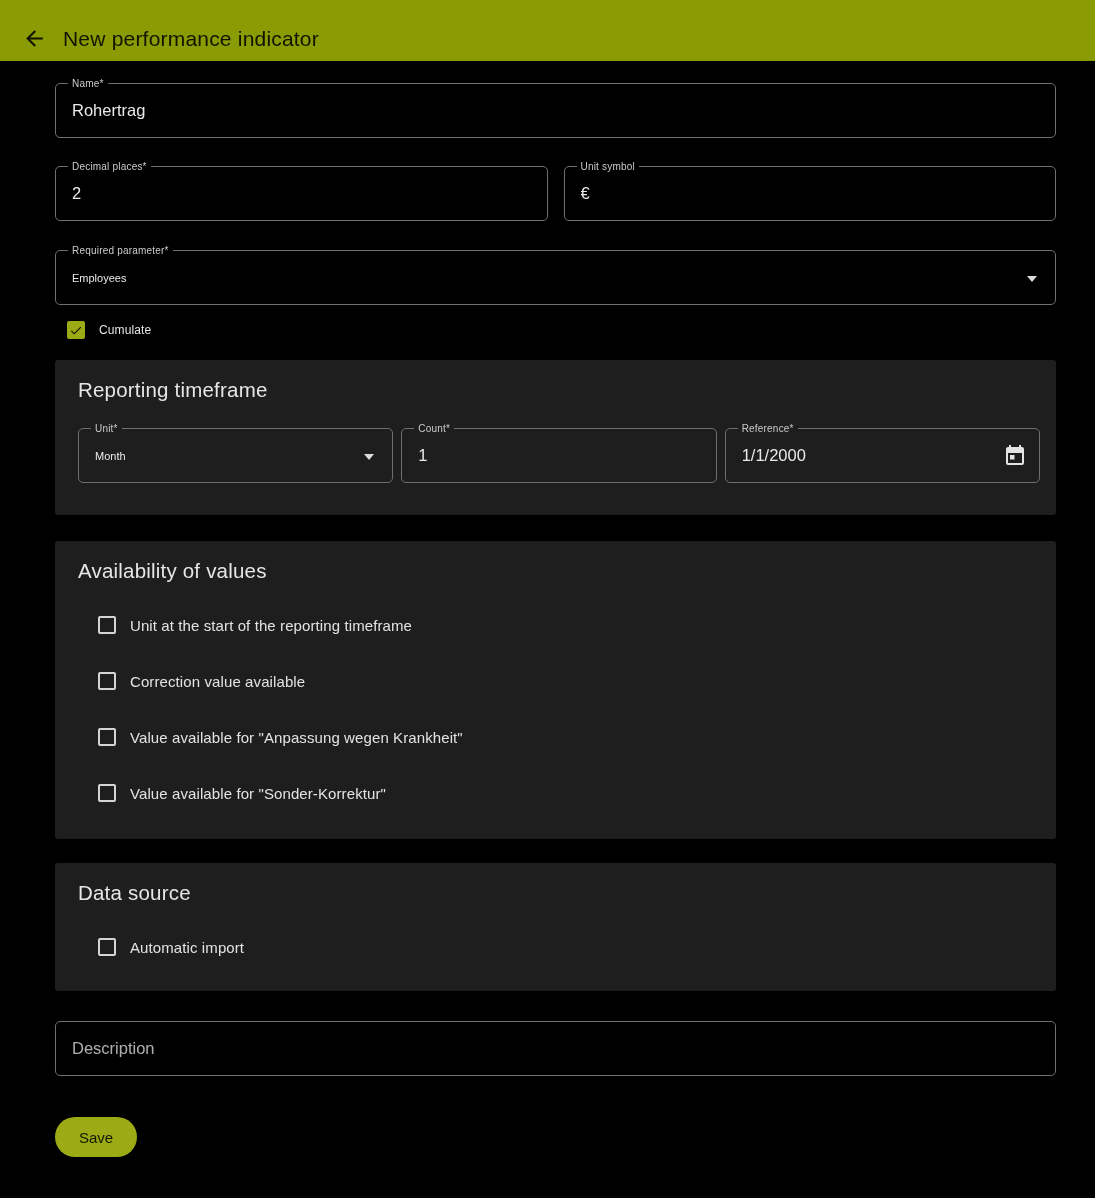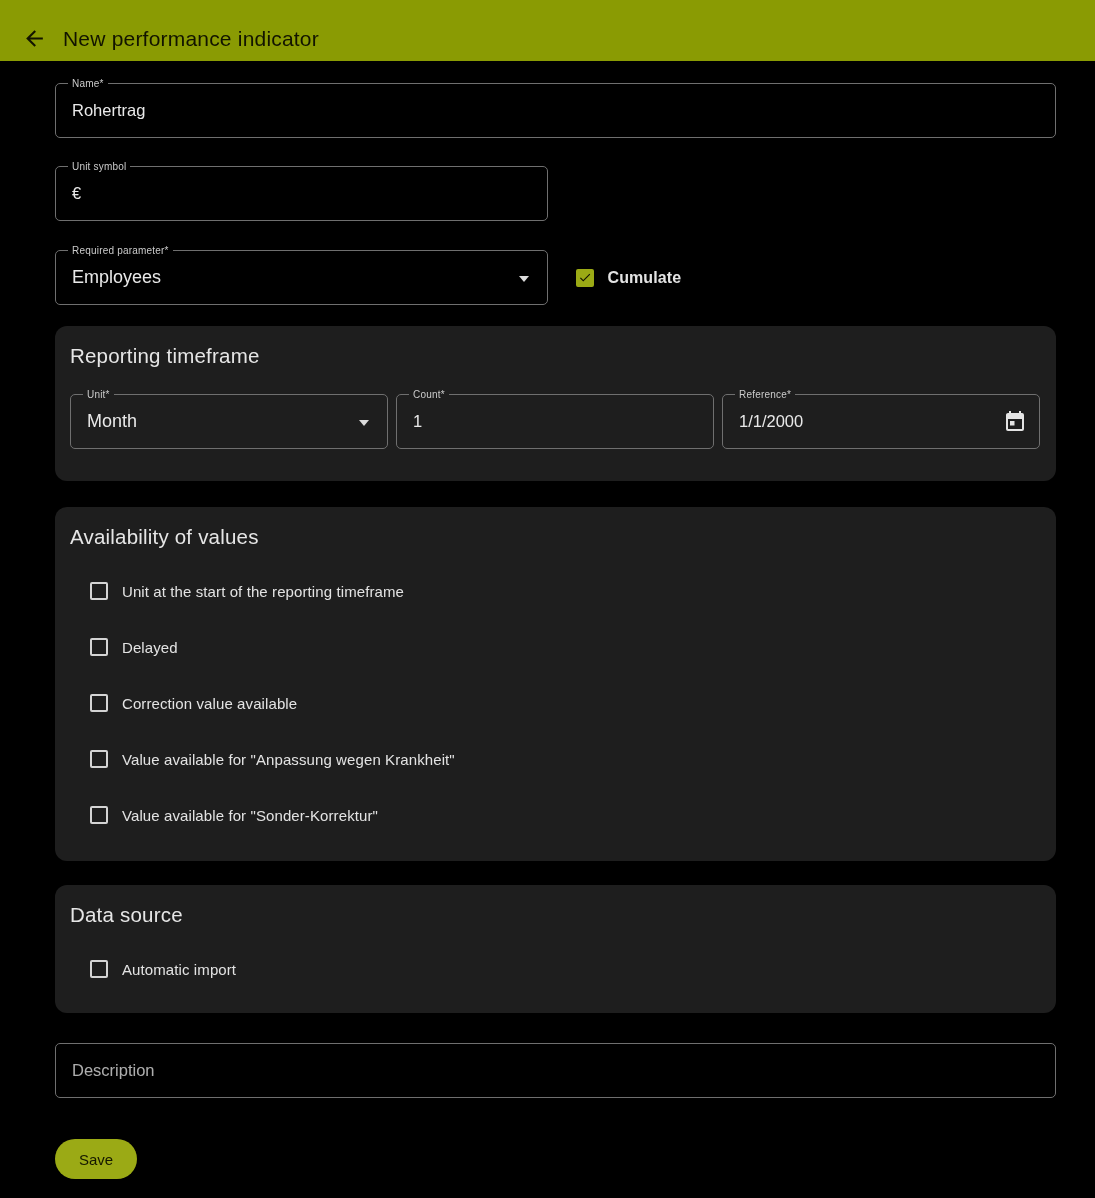--- a/index.html
+++ b/index.html
@@ -71,21 +71,21 @@
     width:100%;
     background:transparent;
     border:none;
     outline:none;
     color:#e9e9e9;
     font-size:16.5px;
     font-family:"Liberation Sans", sans-serif;
     padding:0;
   }
   .ofield .value-text{
-    font-size:18px;
+    font-size:11px;
     color:#e9e9e9;
   }
   .caret{
     position:absolute;
     right:18px;
     top:50%;
     margin-top:-2px;
     width:0;height:0;
     border-left:5.5px solid transparent;
     border-right:5.5px solid transparent;
@@ -107,35 +107,35 @@
   
   .field-name{margin-bottom:28px;}
   .grid2{
     display:grid;
     grid-template-columns:1fr 1fr;
     gap:16px;
     margin-bottom:29px;
   }
   .row-param{
     display:grid;
-    grid-template-columns:1fr 1fr;
+    grid-template-columns:1fr;
     gap:16px;
     margin-bottom:21px;
   }
   .cumulate-cell{
     display:flex;
     align-items:center;
     padding-left:12px;
   }
 
   
   .card{
     background:var(--card-background);
-    border-radius:12px;
-    padding:18px 16px 24px 15px;
+    border-radius:3px;
+    padding:18px 16px 24px 23px;
   }
   .card + .card{margin-top:24px;}
   .card-title{
     font-size:20.5px;
     font-weight:400;
     color:#e6e6e6;
     letter-spacing:.2px;
   }
   .grid3{
     display:grid;
@@ -167,21 +167,21 @@
     background:var(--accent);
     border-color:var(--accent);
   }
   .cbx.checked svg{display:block;}
   .cb-label{
     font-size:15px;
     color:#e3e3e3;
     letter-spacing:.1px;
   }
   .cumulate-cell .cbx{margin-right:14px;}
-  .cumulate-cell .cb-label{font-size:16px;font-weight:bold;}
+  .cumulate-cell .cb-label{font-size:12px;}
 
   
   .field-desc{margin-top:30px;}
   .save-btn{
     margin-top:41px;
     height:40px;
     padding:16px 24px;
     border:none;
     border-radius:20px;
     background:var(--accent);
@@ -211,20 +211,24 @@
 <main class="content" data-interactable="false">
 
   
   <div class="ofield field-name" data-interactable="true">
     <span class="flabel" data-interactable="false">Name*</span>
     <input data-interactable="true" value="Rohertrag" style="">
   </div>
 
   
   <div class="grid2" data-interactable="false">
+    <div class="ofield" data-interactable="true">
+      <span class="flabel" data-interactable="false">Decimal places*</span>
+      <input data-interactable="true" value="2" style="">
+    </div>
     <div class="ofield" data-interactable="true">
       <span class="flabel" data-interactable="false">Unit symbol</span>
       <input data-interactable="true" value="€" style="">
     </div>
   </div>
 
   
   <div class="row-param" data-interactable="false">
     <div class="ofield" data-interactable="true">
       <span class="flabel" data-interactable="false">Required parameter*</span>
@@ -270,26 +274,20 @@
     <div class="cbrow" data-interactable="true">
       <span class="cbx" data-interactable="true">
         
       </span>
       <span class="cb-label" data-interactable="false">Unit at the start of the reporting timeframe</span>
     </div>
     <div class="cbrow" data-interactable="true">
       <span class="cbx" data-interactable="true">
         
       </span>
-      <span class="cb-label" data-interactable="false">Delayed</span>
-    </div>
-    <div class="cbrow" data-interactable="true">
-      <span class="cbx" data-interactable="true">
-        
-      </span>
       <span class="cb-label" data-interactable="false">Correction value available</span>
     </div>
     <div class="cbrow" data-interactable="true">
       <span class="cbx" data-interactable="true">
         
       </span>
       <span class="cb-label" data-interactable="false">Value available for "Anpassung wegen Krankheit"</span>
     </div>
     <div class="cbrow" data-interactable="true">
       <span class="cbx" data-interactable="true">

